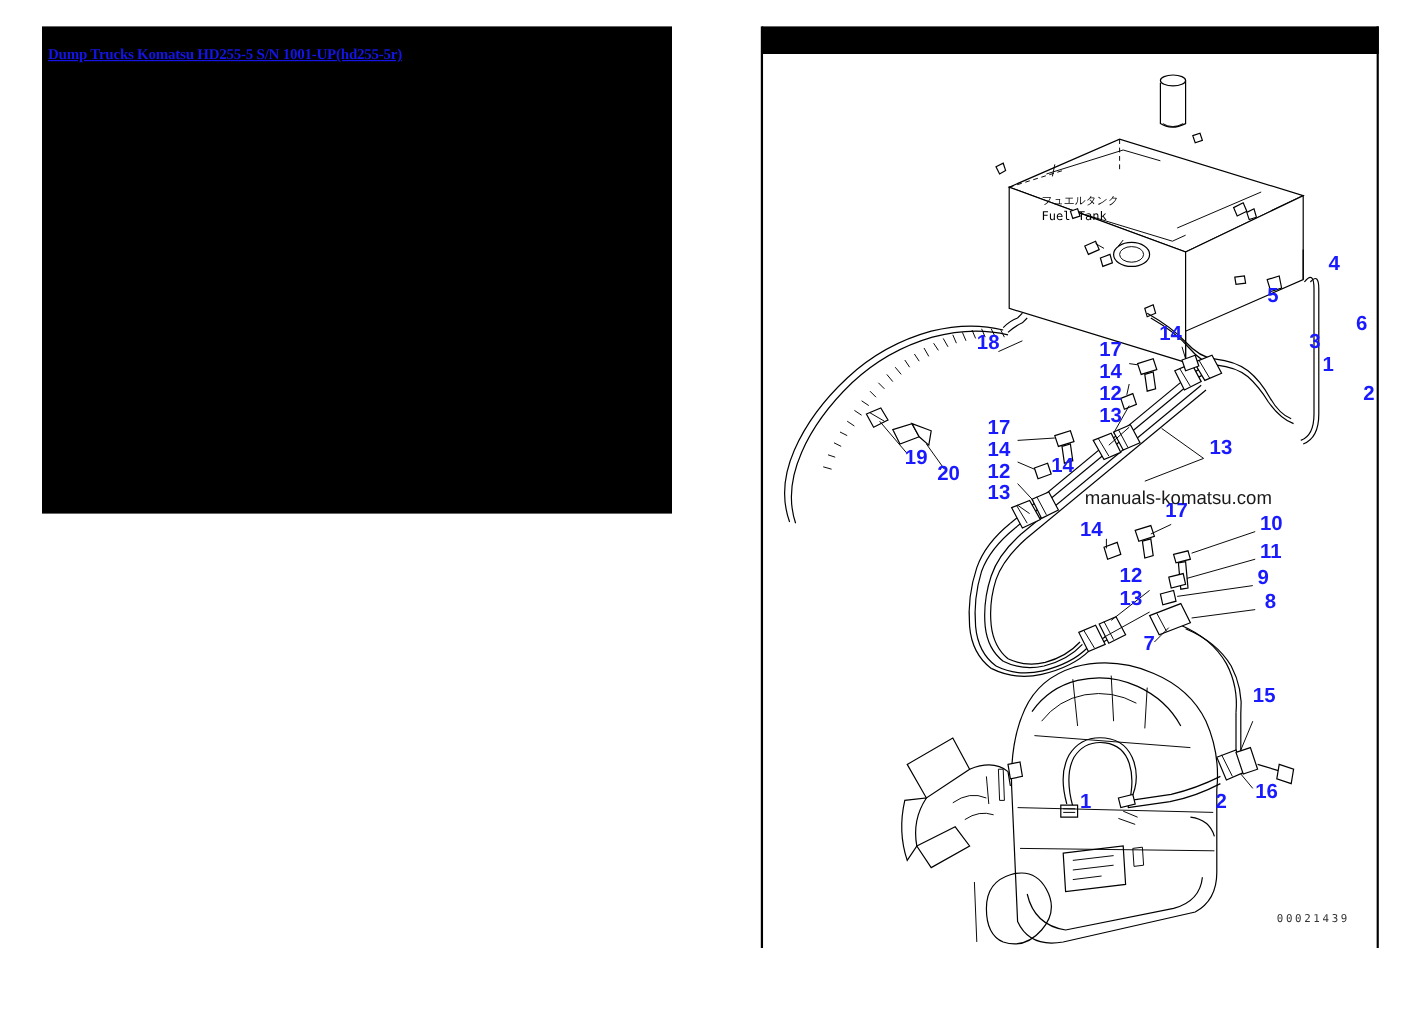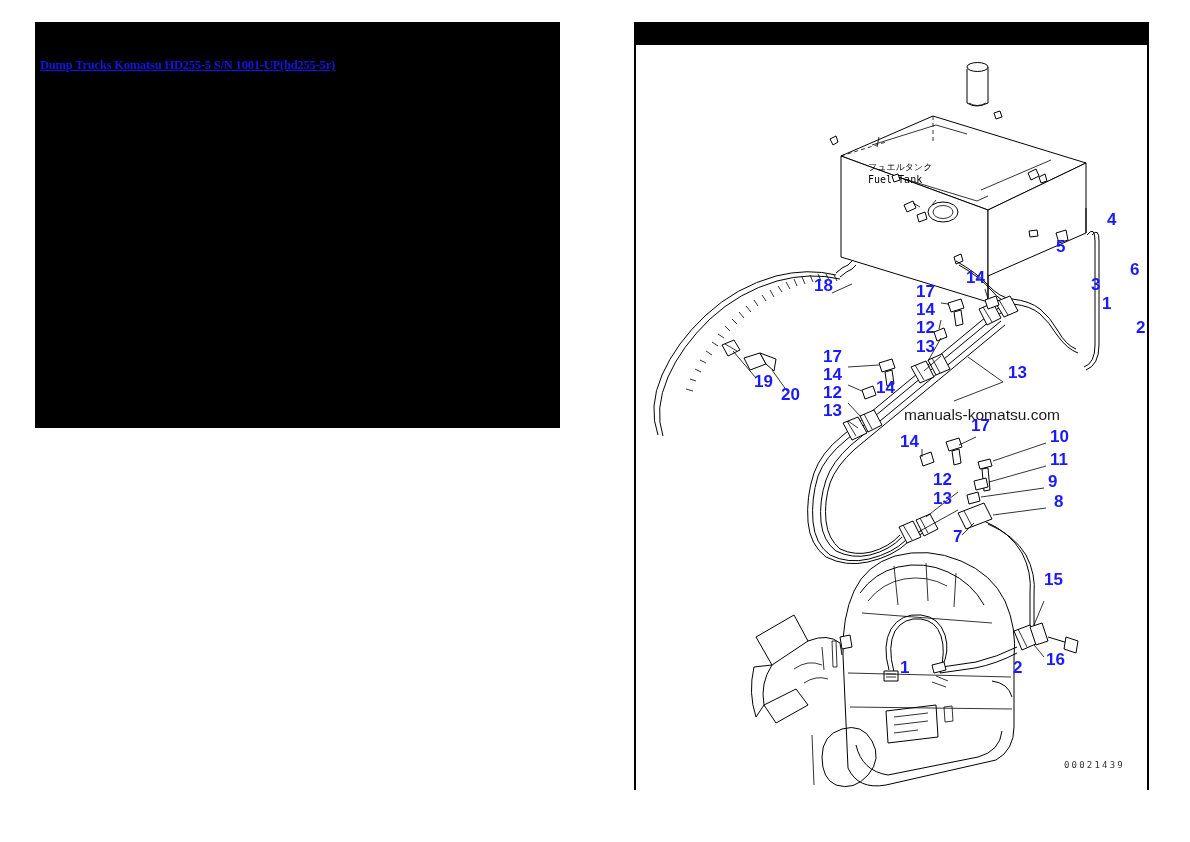--- a/index.html
+++ b/index.html
@@ -25,21 +25,21 @@
     left: 35px;
     top: 22px;
     width: 525px;
     height: 406px;
     background: #000000;
   }
 
   #title-link {
     position: absolute;
     left: 5px;
-    top: 36px;
+    top: 16px;
     color: #1414e6;
     font-family: "Liberation Serif", serif;
     font-size: 12.5px;
     font-weight: bold;
     letter-spacing: -0.2px;
     text-decoration: underline;
     white-space: nowrap;
     cursor: pointer;
   }
 

